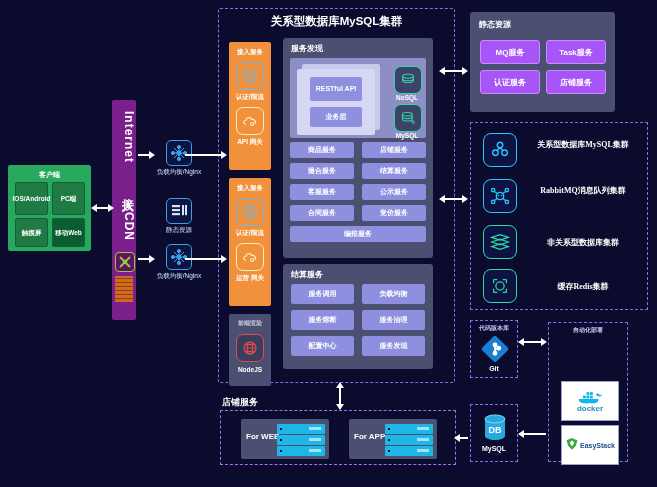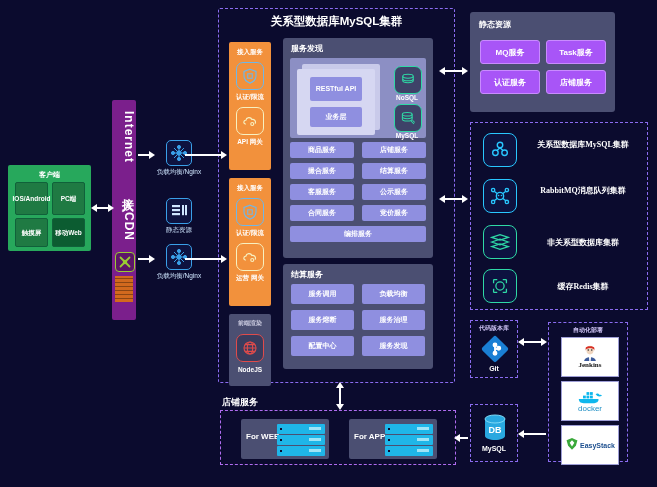--- a/index.html
+++ b/index.html
@@ -394,47 +394,34 @@
       <path d="M3 6 V23 C3 25.2 7.5 27 13 27 C18.5 27 23 25.2 23 23 V6" fill="#29a8e0"></path>
       <ellipse cx="13" cy="6" rx="10" ry="4" fill="none" stroke="#7fd9f7" stroke-width="1"></ellipse>
       <text x="13" y="20" font-size="9" font-family="Liberation Sans, sans-serif" font-weight="bold" fill="#ffffff" text-anchor="middle">DB</text>
     </svg>
   </div>
   <div class="sm-lbl" style="top:40px;">MySQL</div>
 </div>
 
 <div class="abs" id="deploy-box">
   <div class="sm-title">自动化部署</div>
-  <div class="logo-card" style="top:14px;">
-    <div style="display:flex;flex-direction:column;align-items:center;">
-      <svg width="18" height="16" viewBox="0 0 24 22">
-        <ellipse cx="12" cy="7" rx="5" ry="6" fill="#f0d6c0"></ellipse>
-        <path d="M6 8 C6 3 18 3 18 8 L18 4 C18 1 6 1 6 4 Z" fill="#d93025"></path>
-        <circle cx="9.6" cy="7" r="1" fill="#222"></circle>
-          <circle cx="14.4" cy="7" r="1" fill="#222"></circle>
-        <path d="M4 22 C4 15 20 15 20 22 Z" fill="#3c5a9a"></path>
-        <path d="M10.5 14 H13.5 L13 22 H11 Z" fill="#ffffff"></path>
-      </svg>
-      <span style="font-size:7px;color:#111;font-family:'Liberation Serif',serif;font-weight:bold;">Jenkins</span>
-    </div>
-  </div>
   <div class="logo-card" style="top:58px;">
     <div style="display:flex;flex-direction:column;align-items:center;">
       <svg width="26" height="14" viewBox="0 0 36 20">
         <g fill="#0db7ed">
           <rect x="8" y="8" width="4" height="4"></rect>
             <rect x="13" y="8" width="4" height="4"></rect>
           <rect x="18" y="8" width="4" height="4"></rect>
             <rect x="13" y="3" width="4" height="4"></rect>
           <rect x="18" y="3" width="4" height="4"></rect>
         </g>
         <path d="M2 13 H30 C31 17 27 19 22 19 H9 C4 19 2 16 2 13 Z" fill="#0db7ed"></path>
         <path d="M26 6 C28 4 31 5 31.5 7 C33 6.4 34.5 7 35 8 C33.5 9.6 30 9.6 28.6 8.6" fill="#0db7ed"></path>
       </svg>
-      <span style="font-size:8px;color:#1f8fc4;font-weight:normal;">docker</span>
+      <span style="font-size:8px;color:#1f8fc4;font-weight:bold;">docker</span>
     </div>
   </div>
   <div class="logo-card" style="top:102px;">
     <div style="display:flex;align-items:center;gap:1px;">
       <svg width="14" height="16" viewBox="0 0 18 20">
         <path d="M9 1 C13 3 16 4 16 4 L14 11 L9 16 L4 11 L2 4 Z" fill="#3aa83a"></path>
         <path d="M9 4 L12 7 L9 12 L6 7 Z" fill="#ffffff"></path>
       </svg>
       <span style="font-size:7px;color:#1d4f8f;font-weight:bold;">EasyStack</span>
     </div>

